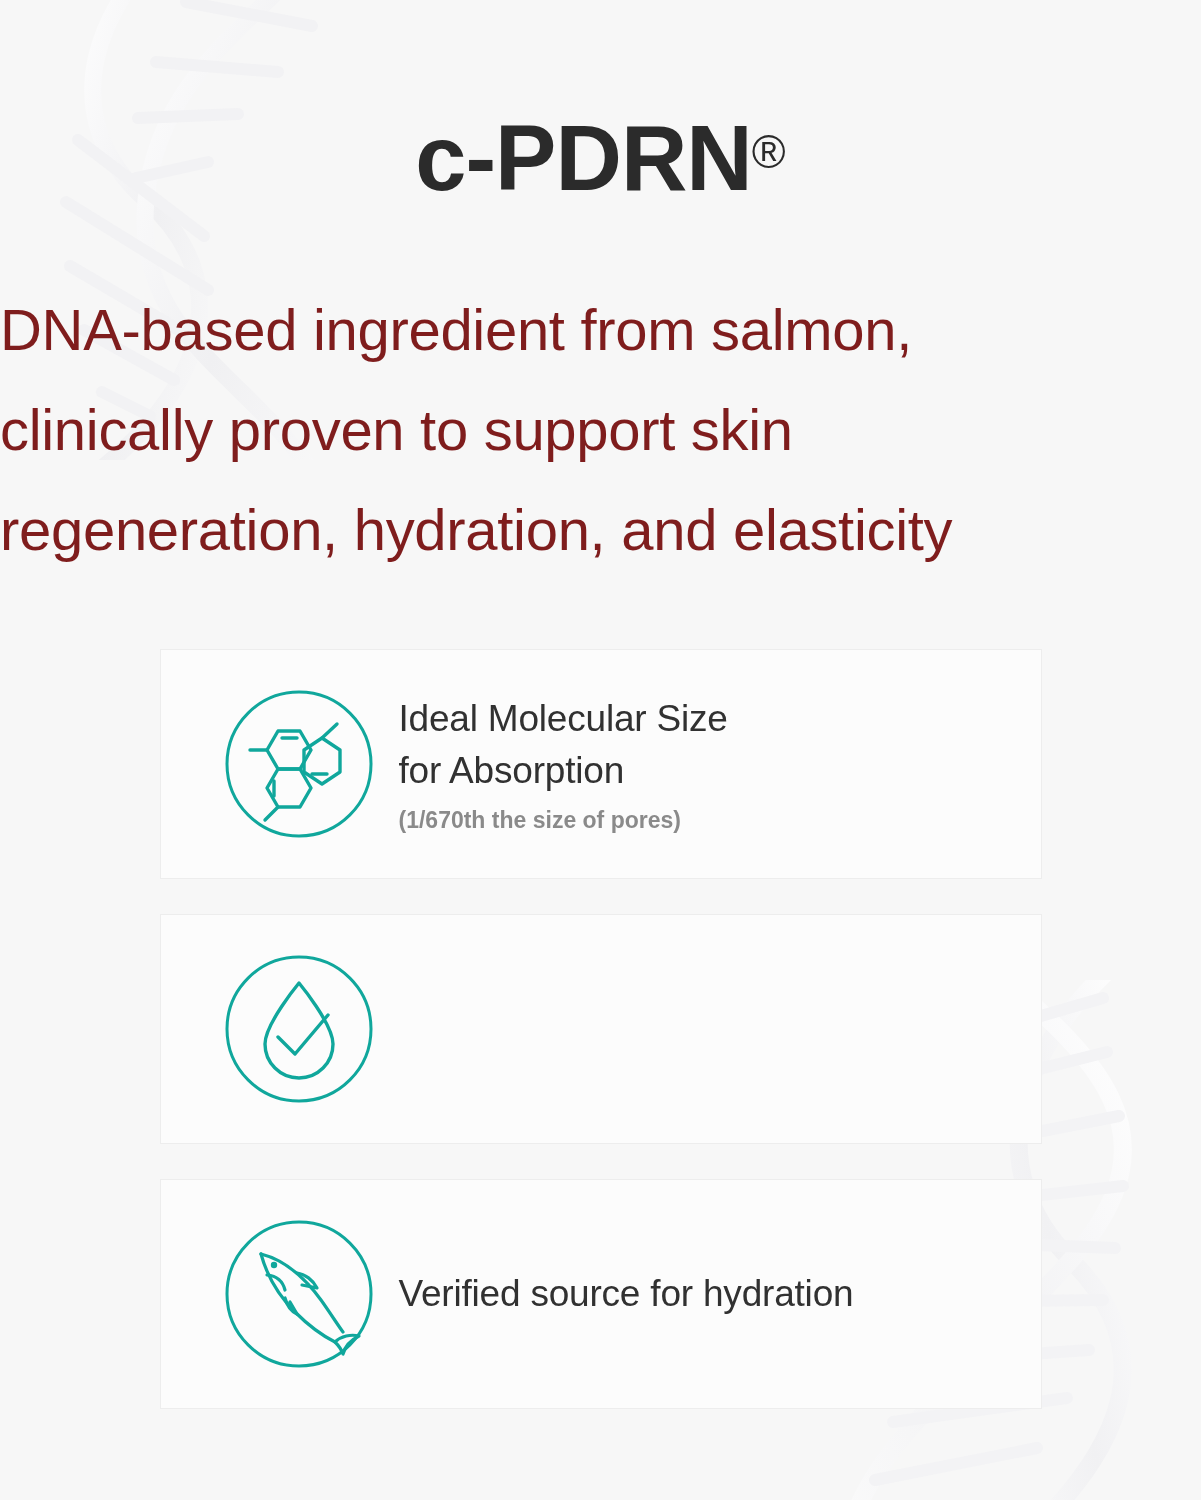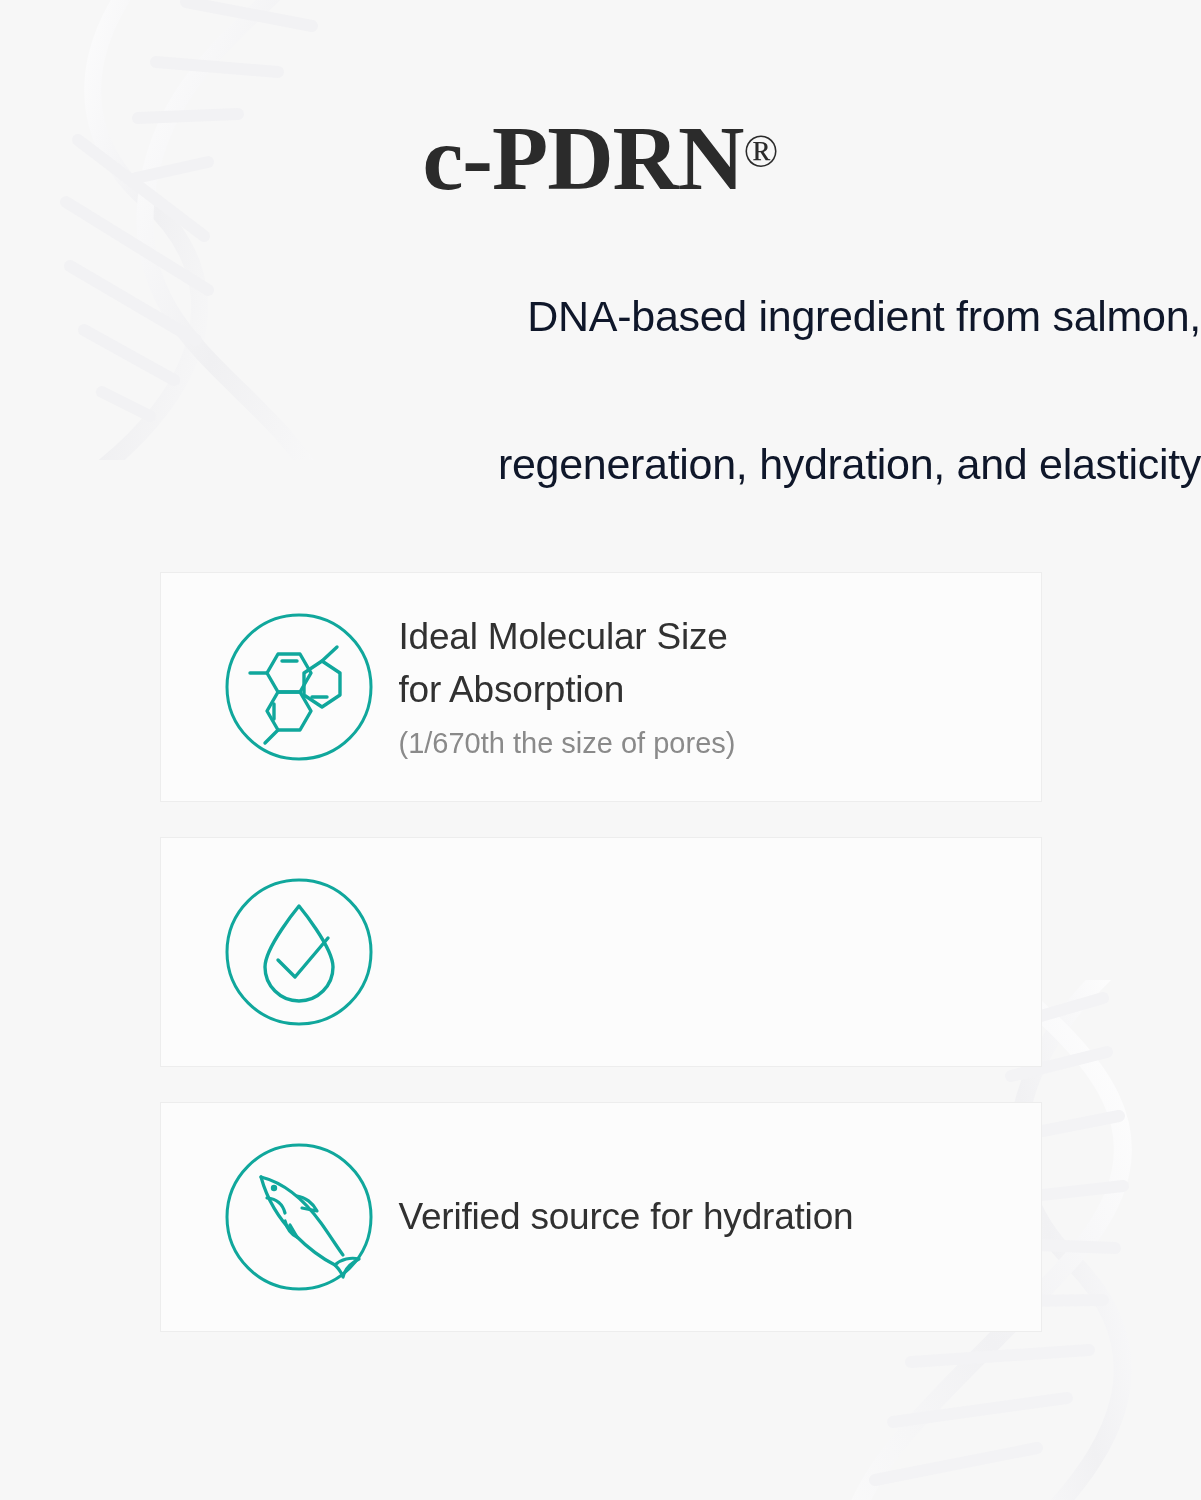--- a/index.html
+++ b/index.html
@@ -28,34 +28,34 @@
   
   .hero { position:relative; z-index:2; }
   .brand-title {
     text-align:center;
     margin-top:112px;
     font-size:92px;
     line-height:1;
     font-weight:700;
     letter-spacing:-1px;
     color:#2b2b2b;
-    font-family:Liberation Serif, serif;
+    font-family:Liberation Sans, sans-serif;
   }
   .brand-title .reg {
     font-size:46px;
     vertical-align:22px;
     font-weight:400;
     letter-spacing:0;
   }
   .subtitle {
-    text-align:right;
+    text-align:left;
     margin-top:76px;
-    font-size:43px;
+    font-size:58px;
     line-height:1.72;
-    color:#0f172a;
+    color:#7f1d1d;
     font-weight:400;
     letter-spacing:-0.3px;
   }
 
   
   .cards {
     position:relative;
     z-index:2;
     margin:70px auto 0;
     width:882px;
@@ -89,24 +89,24 @@
     color:#313131;
     font-weight:400;
     letter-spacing:-0.2px;
   }
   .card-title .reg-sup {
     font-size:21px;
     vertical-align:13px;
   }
   .card-note {
     margin-top:8px;
-    font-size:29px;
+    font-size:23px;
     line-height:1.3;
     color:#8a8a8a;
-    font-weight:400;
+    font-weight:700;
   }
 </style>
 </head>
 <body>
 
 <div class="page">
 
   <svg class="dna dna-tl" viewBox="0 0 400 520">
     <defs>
       <linearGradient id="gtl" x1="0" y1="0" x2="1" y2="1">
@@ -156,21 +156,21 @@
       <line x1="62" y1="442" x2="236" y2="418"></line>
       <line x1="44" y1="500" x2="206" y2="468"></line>
     </g>
   </svg>
 
   <div class="hero">
     <h1 class="brand-title"><span>c-PDRN</span><span class="reg">®</span></h1>
 
     <p class="subtitle">
       <span>DNA-based ingredient from salmon,</span><br>
-      <br>
+      <span>clinically proven to support skin</span><br>
       <span>regeneration, hydration, and elasticity</span>
     </p>
   </div>
 
   <div class="cards">
 
     <div class="card">
       <div class="card-icon">
         <svg viewBox="0 0 152 152" width="152" height="152">
           <circle cx="76" cy="76" r="72" fill="none" stroke="#10a79c" stroke-width="3"></circle>

